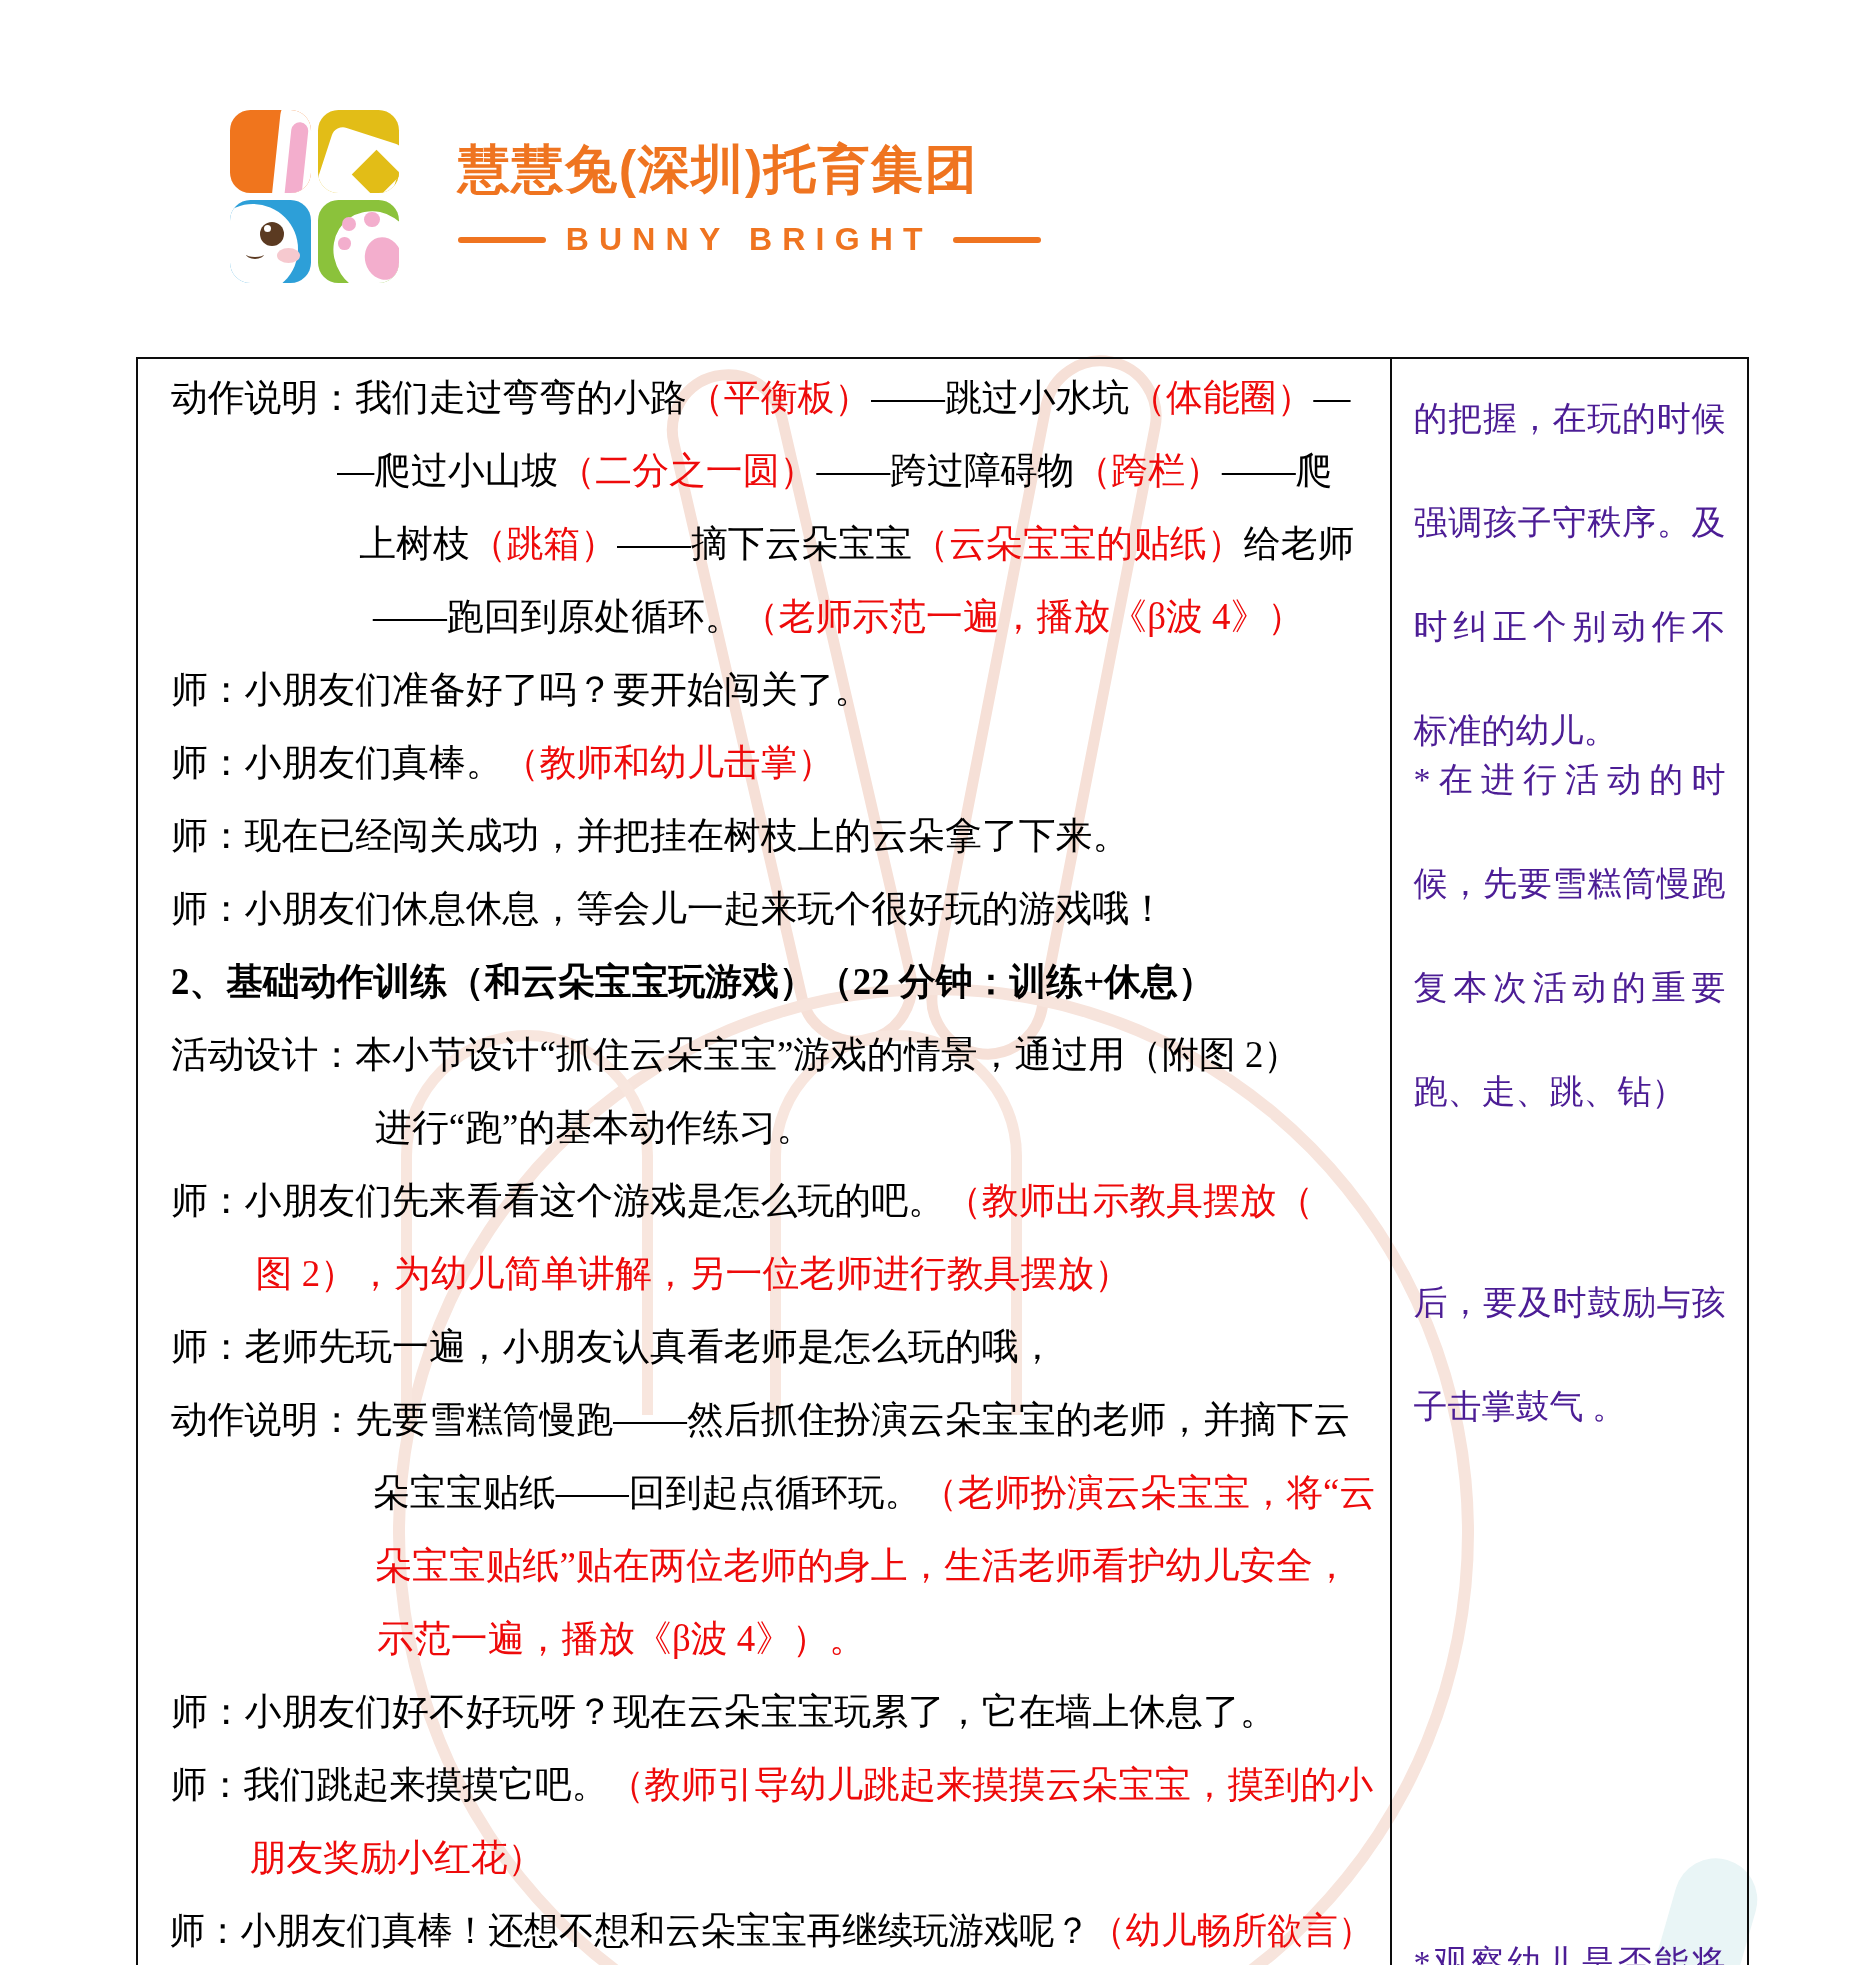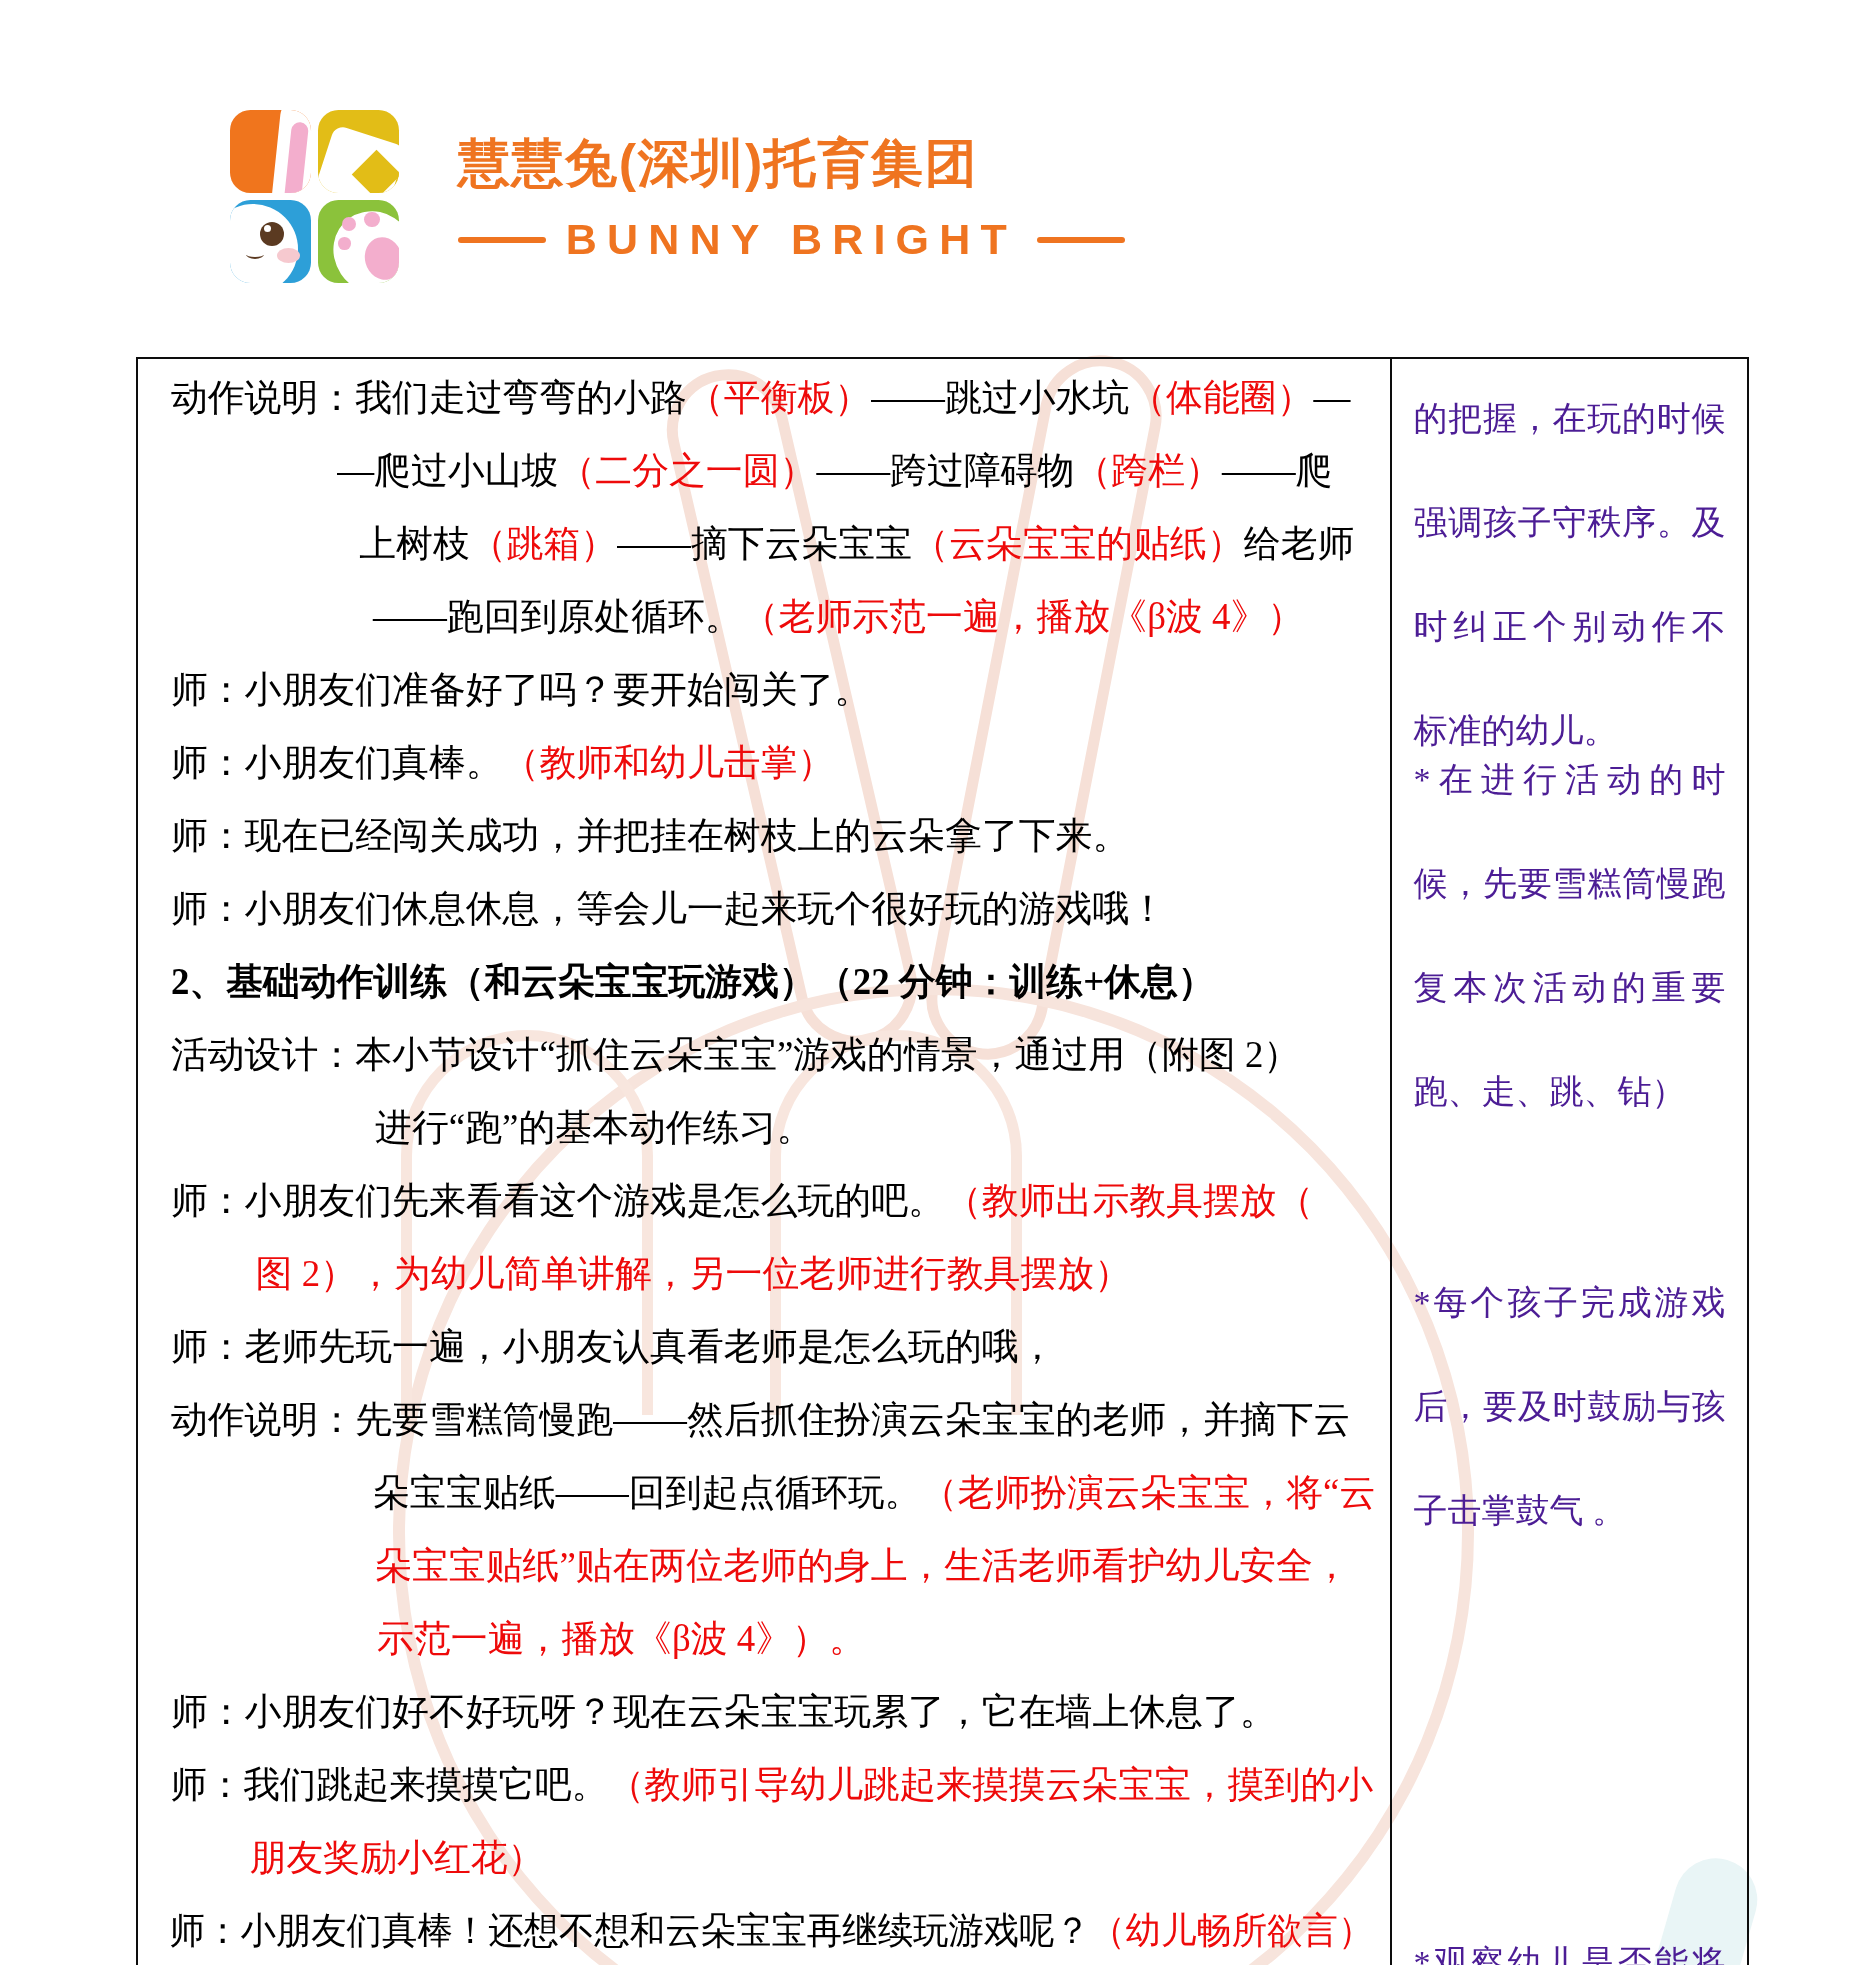--- a/index.html
+++ b/index.html
@@ -39,21 +39,21 @@
   .paw-toe   { position:absolute; background:#f3aecd; border-radius:50%; }
   .toe1 { left:24.4px;  top:16.5px; width:14px; height:14px; }
   .toe2 { left:46px; top:11.8px; width:15.7px; height:15.7px; }
   .toe3 { left:20.4px;  top:37px; width:12.6px; height:12.6px; }
   .brand { display:flex; flex-direction:column; }
   .brand-cn { font-family:"Liberation Sans","DejaVu Sans",sans-serif; font-weight:bold;
     font-size:52px; color:#ef7420; letter-spacing:1.6px; white-space:nowrap; }
   .brand-en-row { margin-top:16.5px; display:flex; align-items:center; gap:19.7px; }
   .dash-bar { width:88px; height:5.5px; background:#ef7420; border-radius:3.1px; }
   .brand-en { font-family:"Liberation Sans","DejaVu Sans",sans-serif; font-weight:bold;
-    font-size:43px; color:#ef7420; letter-spacing:10.2px; white-space:nowrap;text-align:right; }
+    font-size:32px; color:#ef7420; letter-spacing:10.2px; white-space:nowrap;text-align:right; }
 
   
   .lesson-table { position:absolute; left:136px; top:357px; width:1613px; height:1988px;
     border:2.8px solid #0d0d0d; display:flex; z-index:1; background:transparent; }
   .left-col { width:1254px; border-right:2.4px solid #0d0d0d; padding-top:2.4px; overflow:hidden; }
   .t-line { height:73px; line-height:73px; font-size:37px; color:#000;
     white-space:nowrap; transform-origin:left center; }
   .t-line.bold { font-weight:bold; }
   .t-line .red { color:#ee0a0a; }
   .t-line .blk { color:#000; }
@@ -144,21 +144,20 @@
           <div class="n-line just">时纠正个别动作不</div>
           <div class="n-line">标准的幼儿。</div>
         </div>
         <div class="note" style="top: 369px;">
           <div class="n-line just">*在进行活动的时</div>
           <div class="n-line just">候，先要雪糕筒慢跑</div>
           <div class="n-line just">复本次活动的重要</div>
           <div class="n-line">跑、走、跳、钻）</div>
         </div>
         <div class="note" style="top: 892px;">
-          <div class="n-line just">*每个孩子完成游戏</div>
           <div class="n-line just">后，要及时鼓励与孩</div>
           <div class="n-line">子击掌鼓气 。</div>
         </div>
         <div class="note" style="top: 1552px;">
           <div class="n-line just">*观察幼儿是否能将</div>
         </div>
       </div>
   </div>
 
 </div>

